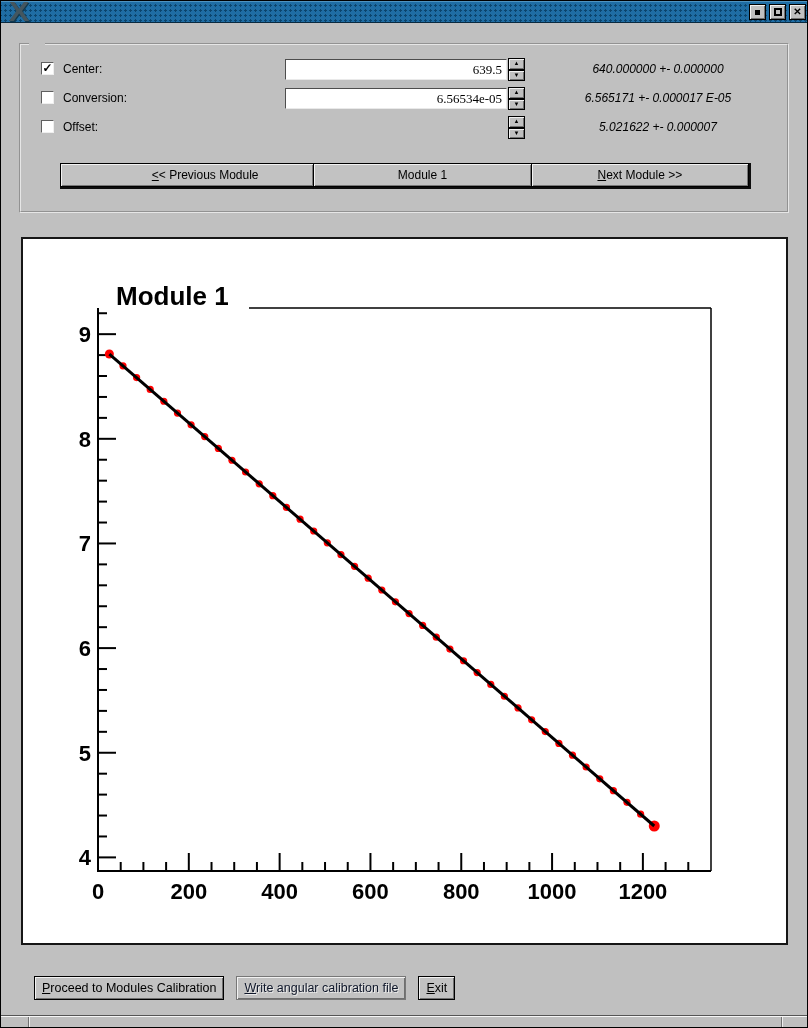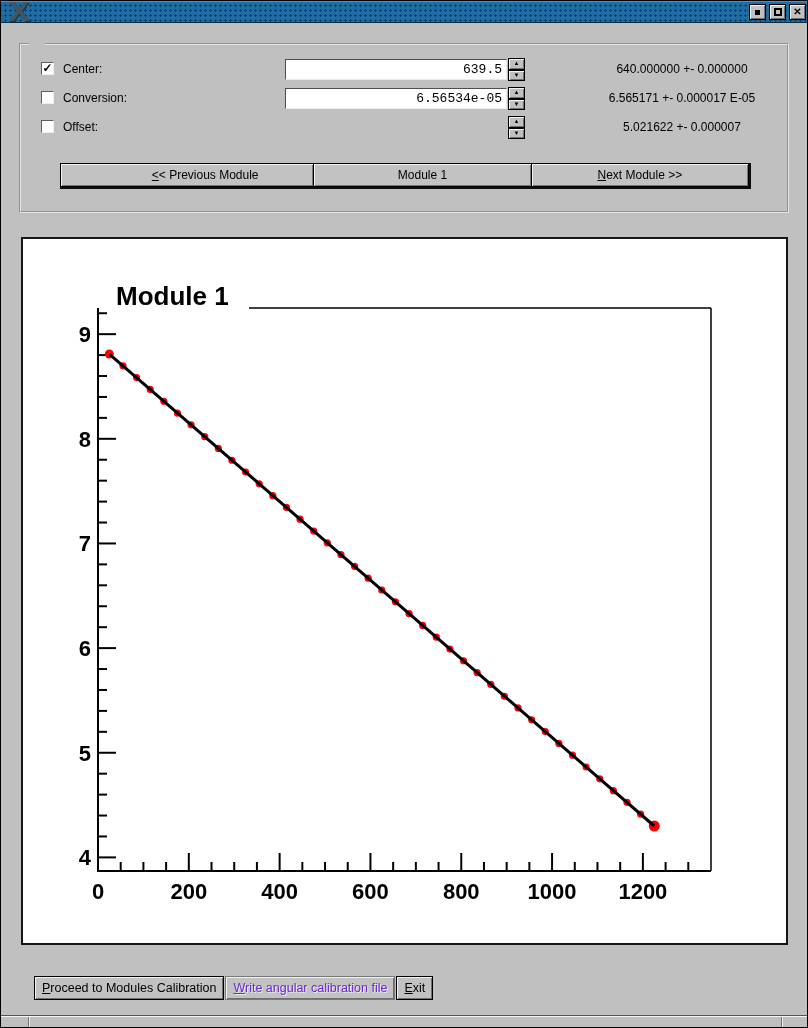--- a/index.html
+++ b/index.html
@@ -39,29 +39,29 @@
   .cb{
     position:absolute;left:40px;width:13px;height:13px;background:#fff;
     border:1px solid;border-color:#5f5f5f #efefef #efefef #5f5f5f;
     font-size:12px;line-height:11px;font-weight:bold;text-align:center;color:#000;
   }
   .cb-label{position:absolute;left:62px;font-size:12px;color:#000;text-align:center;}
   .entry{
     position:absolute;left:284px;width:222px;height:21px;background:#fff;
     border:1px solid;border-color:#4d4d4d #e9e9e9 #e9e9e9 #4d4d4d;
     font-size:13px;line-height:19px;text-align:right;padding:0 4px 12px 2px;color:#000;
-    font-family:Liberation Mono, monospace;
+    font-family:Liberation Serif, serif;
   }
   .spin{position:absolute;left:507px;width:17px;height:23px;display:flex;flex-direction:column;}
   .spinbtn{
     flex:1;background:#c0c0c0;border:1px solid #000;
     box-shadow:inset 1px 1px 0 #f2f2f2, inset -1px -1px 0 #707070;
     font-size:6px;line-height:9px;text-align:center;color:#000;padding:0;
   }
-  .result{position:absolute;left:556px;width:250px;font-size:12px;text-align:center;color:#000;}
+  .result{position:absolute;left:532px;width:250px;font-size:12px;text-align:center;color:#000;font-style:italic;}
   .row1{top:58px;} .row2{top:87px;} .row3{top:116px;}
   .cb.row1,.cb-label.row1,.result.row1{top:61px;}
   .cb.row2,.cb-label.row2,.result.row2{top:90px;}
   .cb.row3,.cb-label.row3,.result.row3{top:119px;}
   
   .modrow{
     position:absolute;left:59px;top:162px;width:691px;height:26px;display:flex;
     border-right:2px solid #0d0d0d;border-bottom:2px solid #0d0d0d;
   }
   .modbtn{
@@ -70,28 +70,28 @@
     font-size:12px;display:flex;align-items:center;justify-content:center;color:#000;
   }
   .modbtn:first-child{margin-left:0;padding-left:36px;}
   .mn{text-decoration:underline;}
   
   .canvas{
     position:absolute;left:20px;top:236px;width:767px;height:708px;background:#fff;
     border:2px solid #161616;
   }
   
-  .footer{position:absolute;left:33px;top:975px;display:flex;gap:1px;}
+  .footer{position:absolute;left:33px;top:975px;display:flex;gap:12px;}
   .fbtn{
     height:24px;background:#c2c2c2;border:1px solid #000;
     box-shadow:inset 1px 1px 0 #f2f2f2, inset -1px -1px 0 #6f6f6f;
     font-size:12.5px;display:flex;align-items:center;padding:0 7px;color:#000;white-space:nowrap;
   }
   .fbtn.disabled{
-    color:#6d28d9;text-shadow:1px 1px 0 #ebebeb;border-color:#777;
+    color:#0f172a;text-shadow:1px 1px 0 #ebebeb;border-color:#777;
   }
   
   .resizebar{
     position:absolute;left:0;bottom:0;width:808px;height:11px;background:#bfbfbf;
     border-top:1px solid #f6f6f6;box-shadow:0 -1px 0 #555;
   }
   .resizebar .grip-l{position:absolute;left:27px;top:0;width:1px;height:11px;background:#707070;box-shadow:1px 0 0 #eee;}
   .resizebar .grip-r{position:absolute;right:27px;top:0;width:1px;height:11px;background:#707070;box-shadow:1px 0 0 #eee;}
 </style>
 </head>

